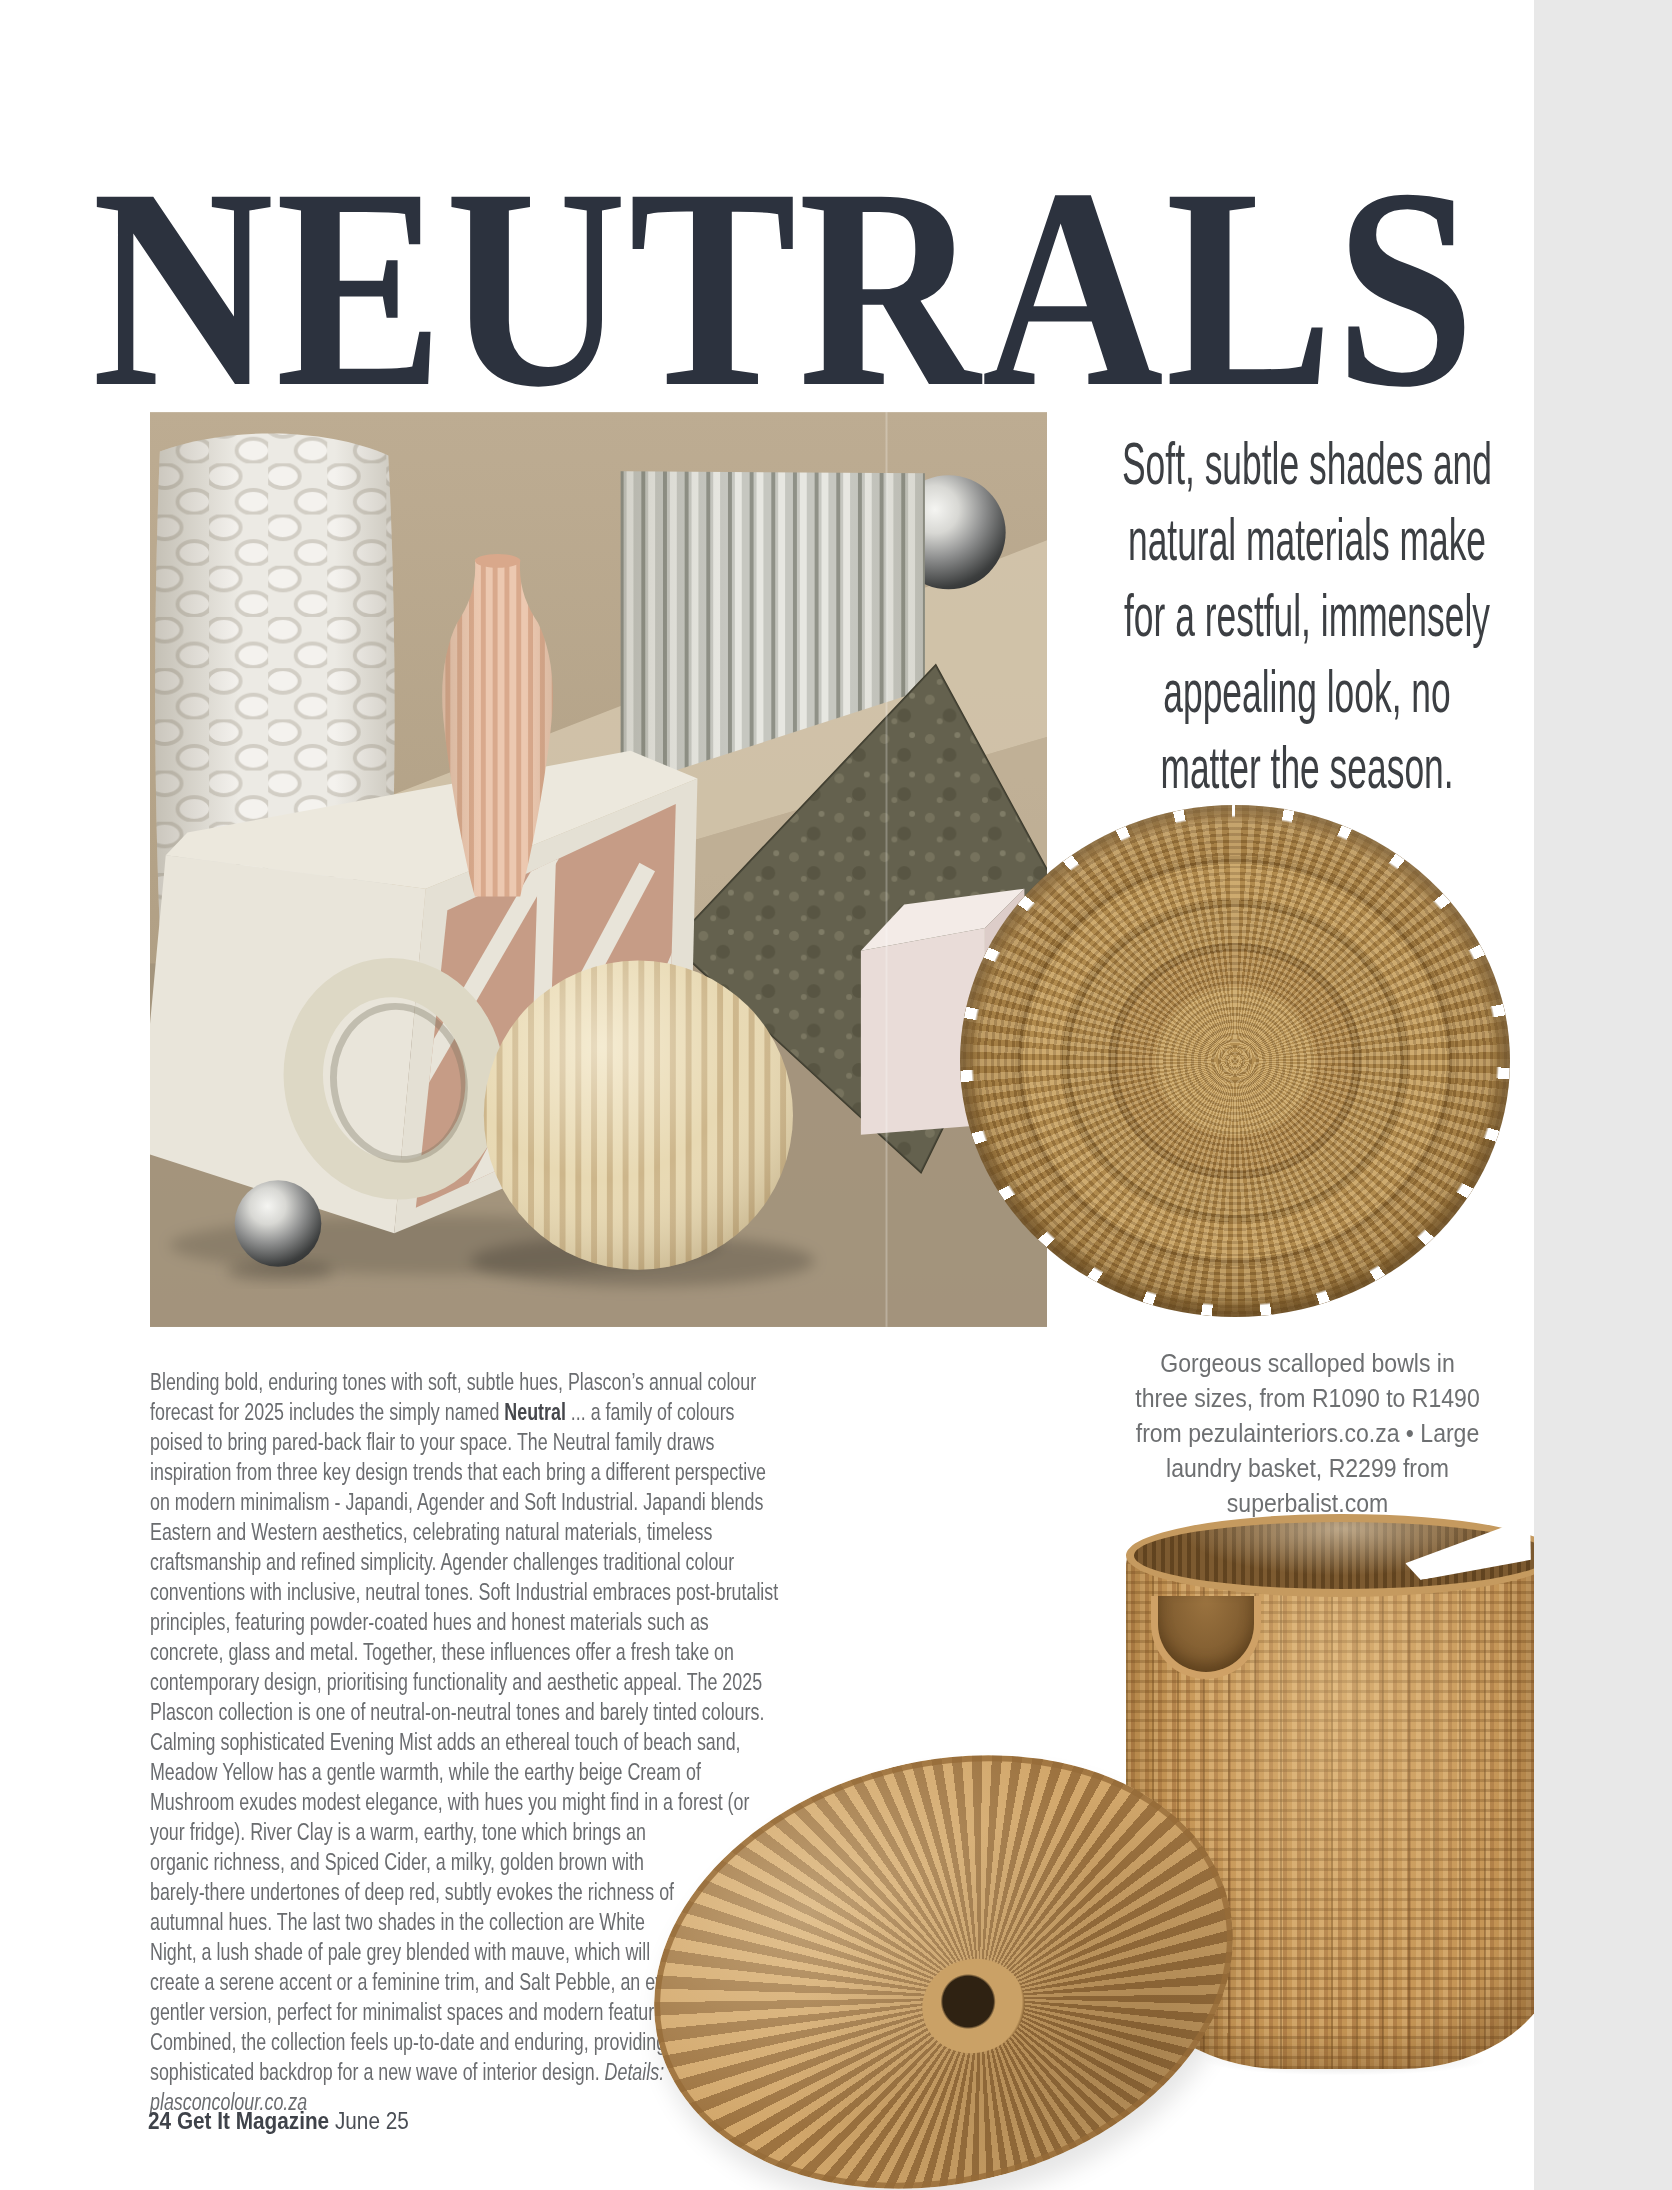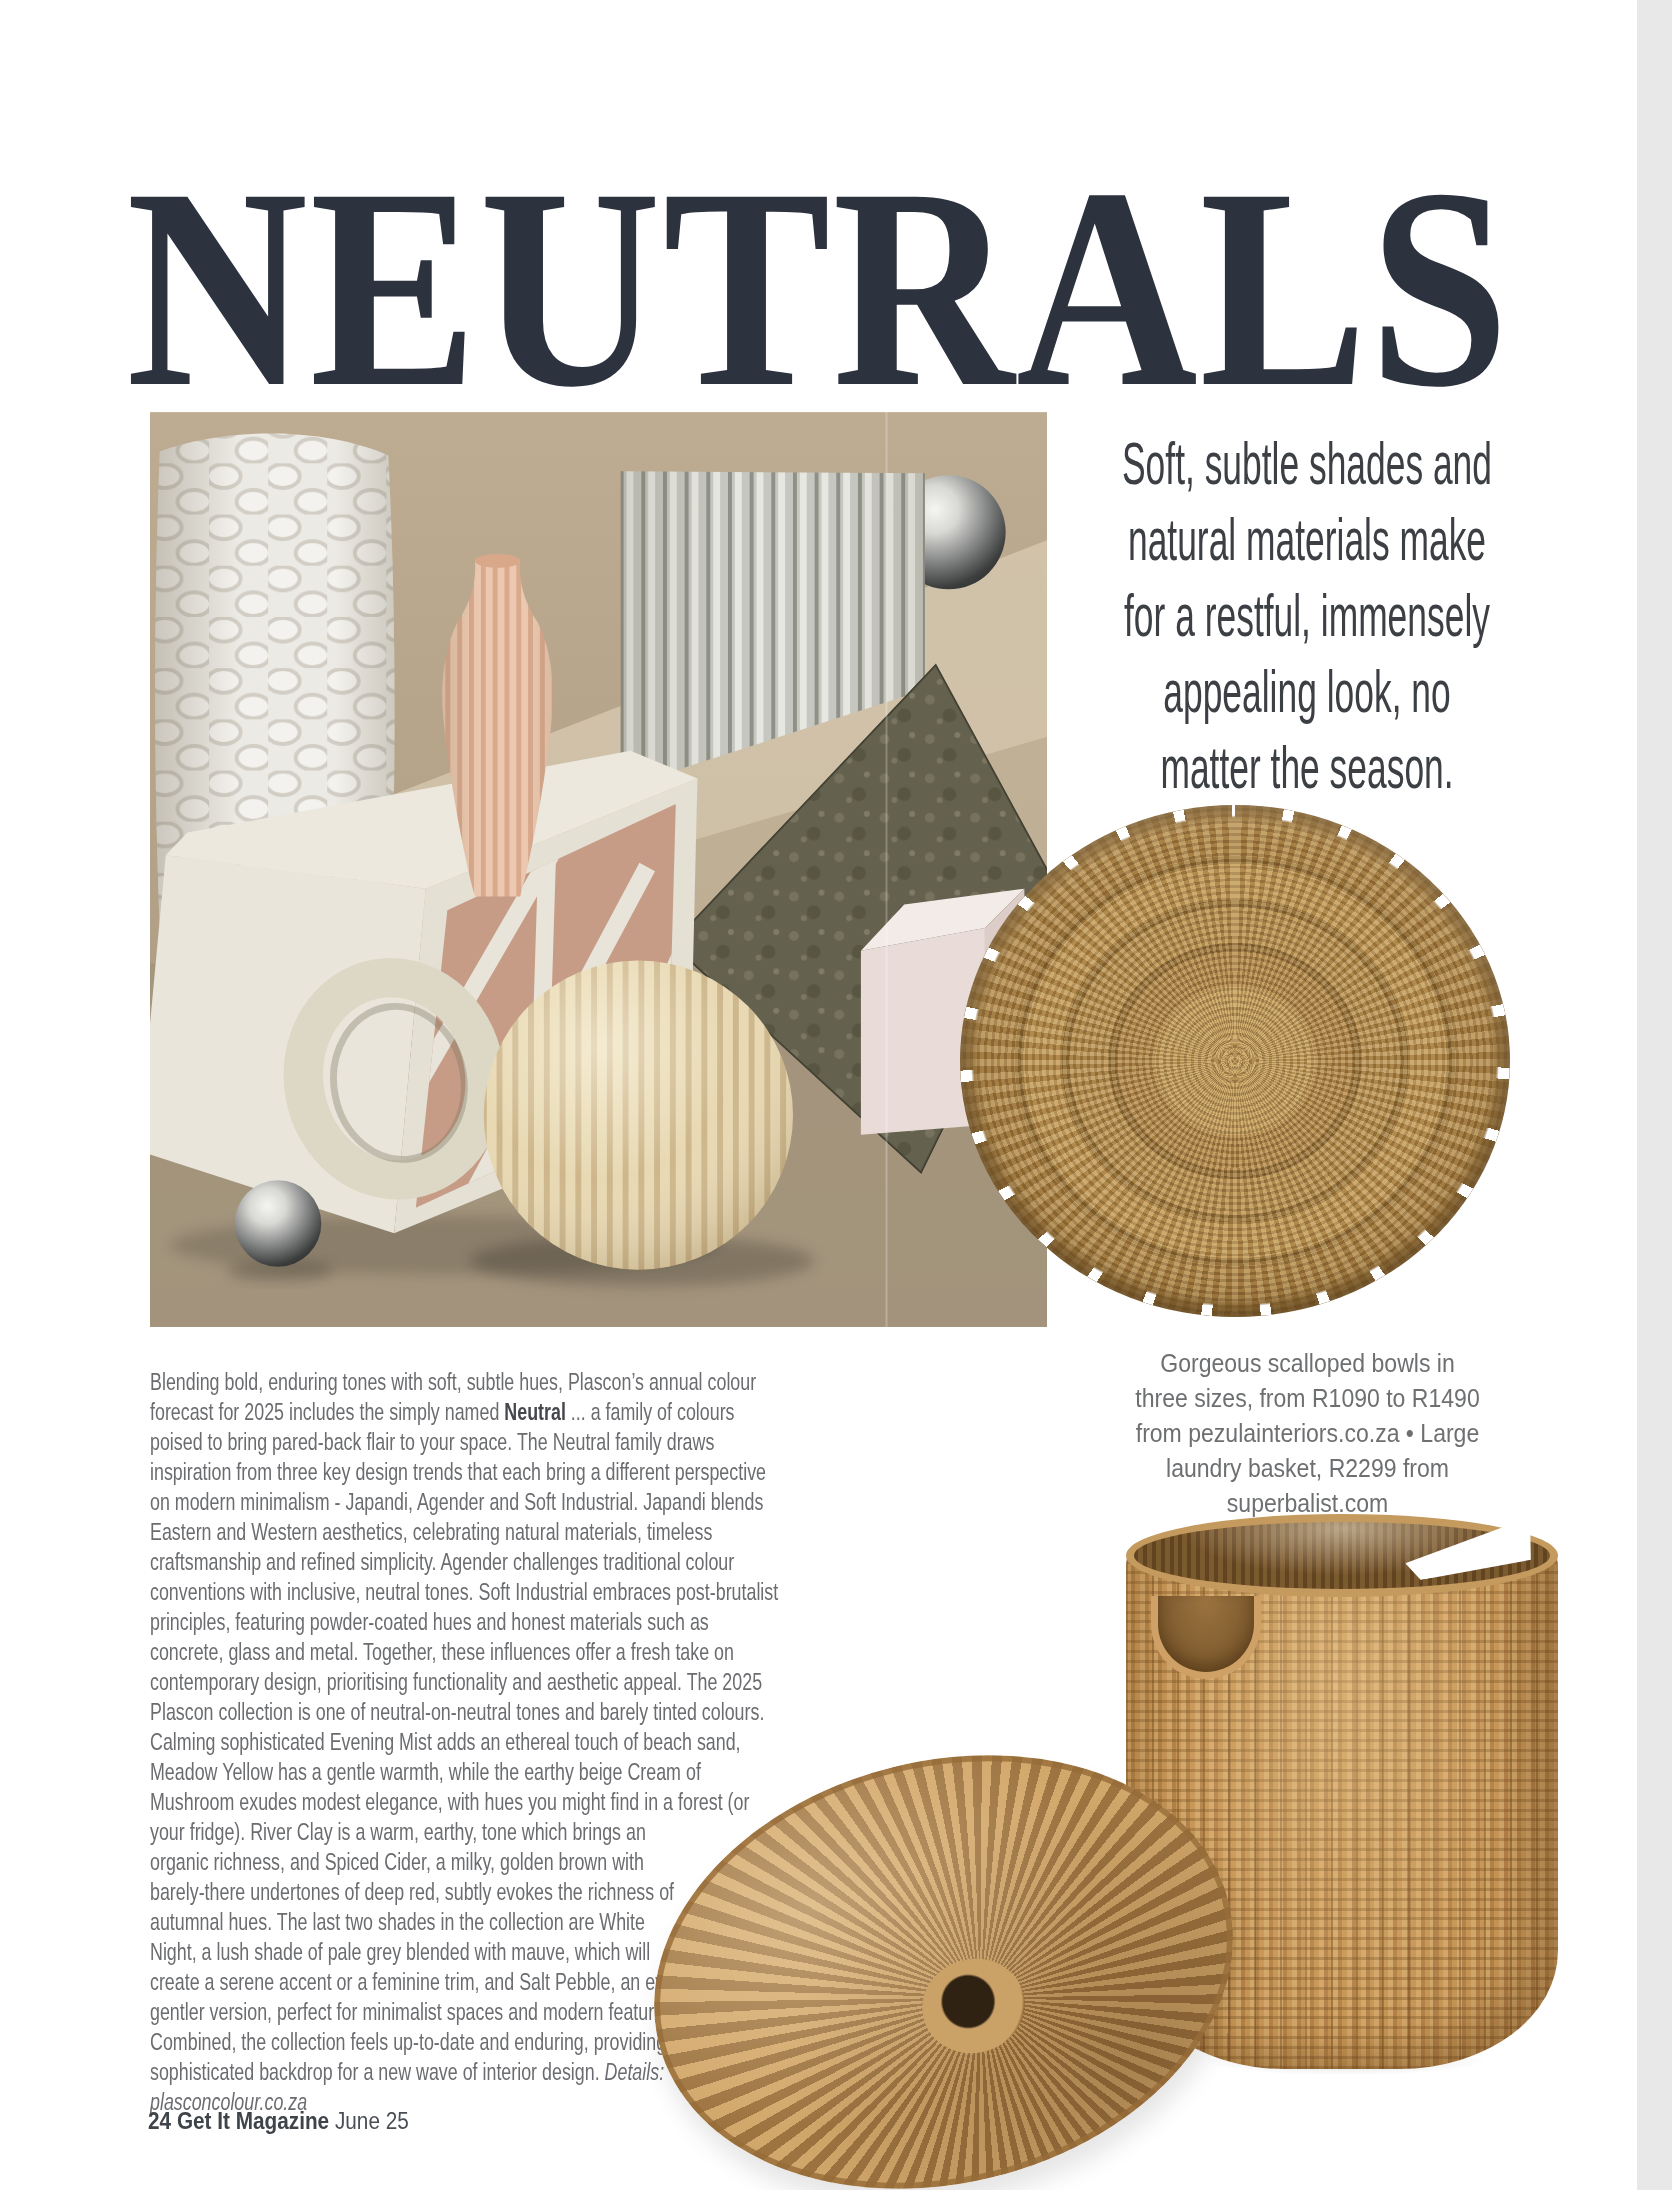--- a/index.html
+++ b/index.html
@@ -1,17 +1,17 @@
 <!DOCTYPE html>
 <html><head>
 <meta charset="utf-8">
 <style>
   html,body{margin:0;padding:0;background:#e8e8e8;}
-  #page{position:relative;width:1637px;height:2191px;background:#ffffff;overflow:hidden;
-        font-family:"Liberation Sans",sans-serif;}
+  #page{position:relative;width:1510px;height:2191px;background:#ffffff;overflow:hidden;
+        font-family:"Liberation Sans",sans-serif;padding-left:24px;}
   
   .title{position:absolute;left:0;right:0;top:154px;text-align:center;
          font-family:"Liberation Serif",serif;font-weight:700;font-size:286px;line-height:268px;
          color:#2c323e;letter-spacing:2px;transform:scaleX(.88);transform-origin:50% 0;white-space:nowrap;}
   
   .standfirst{position:absolute;left:962px;top:426px;width:690px;text-align:center;
               font-size:59px;line-height:76px;color:#3c3f43;white-space:pre-line;
               transform:scaleX(.60);transform-origin:50% 0;}
   
   .body-copy{position:absolute;left:150px;top:1342px;width:873px;

